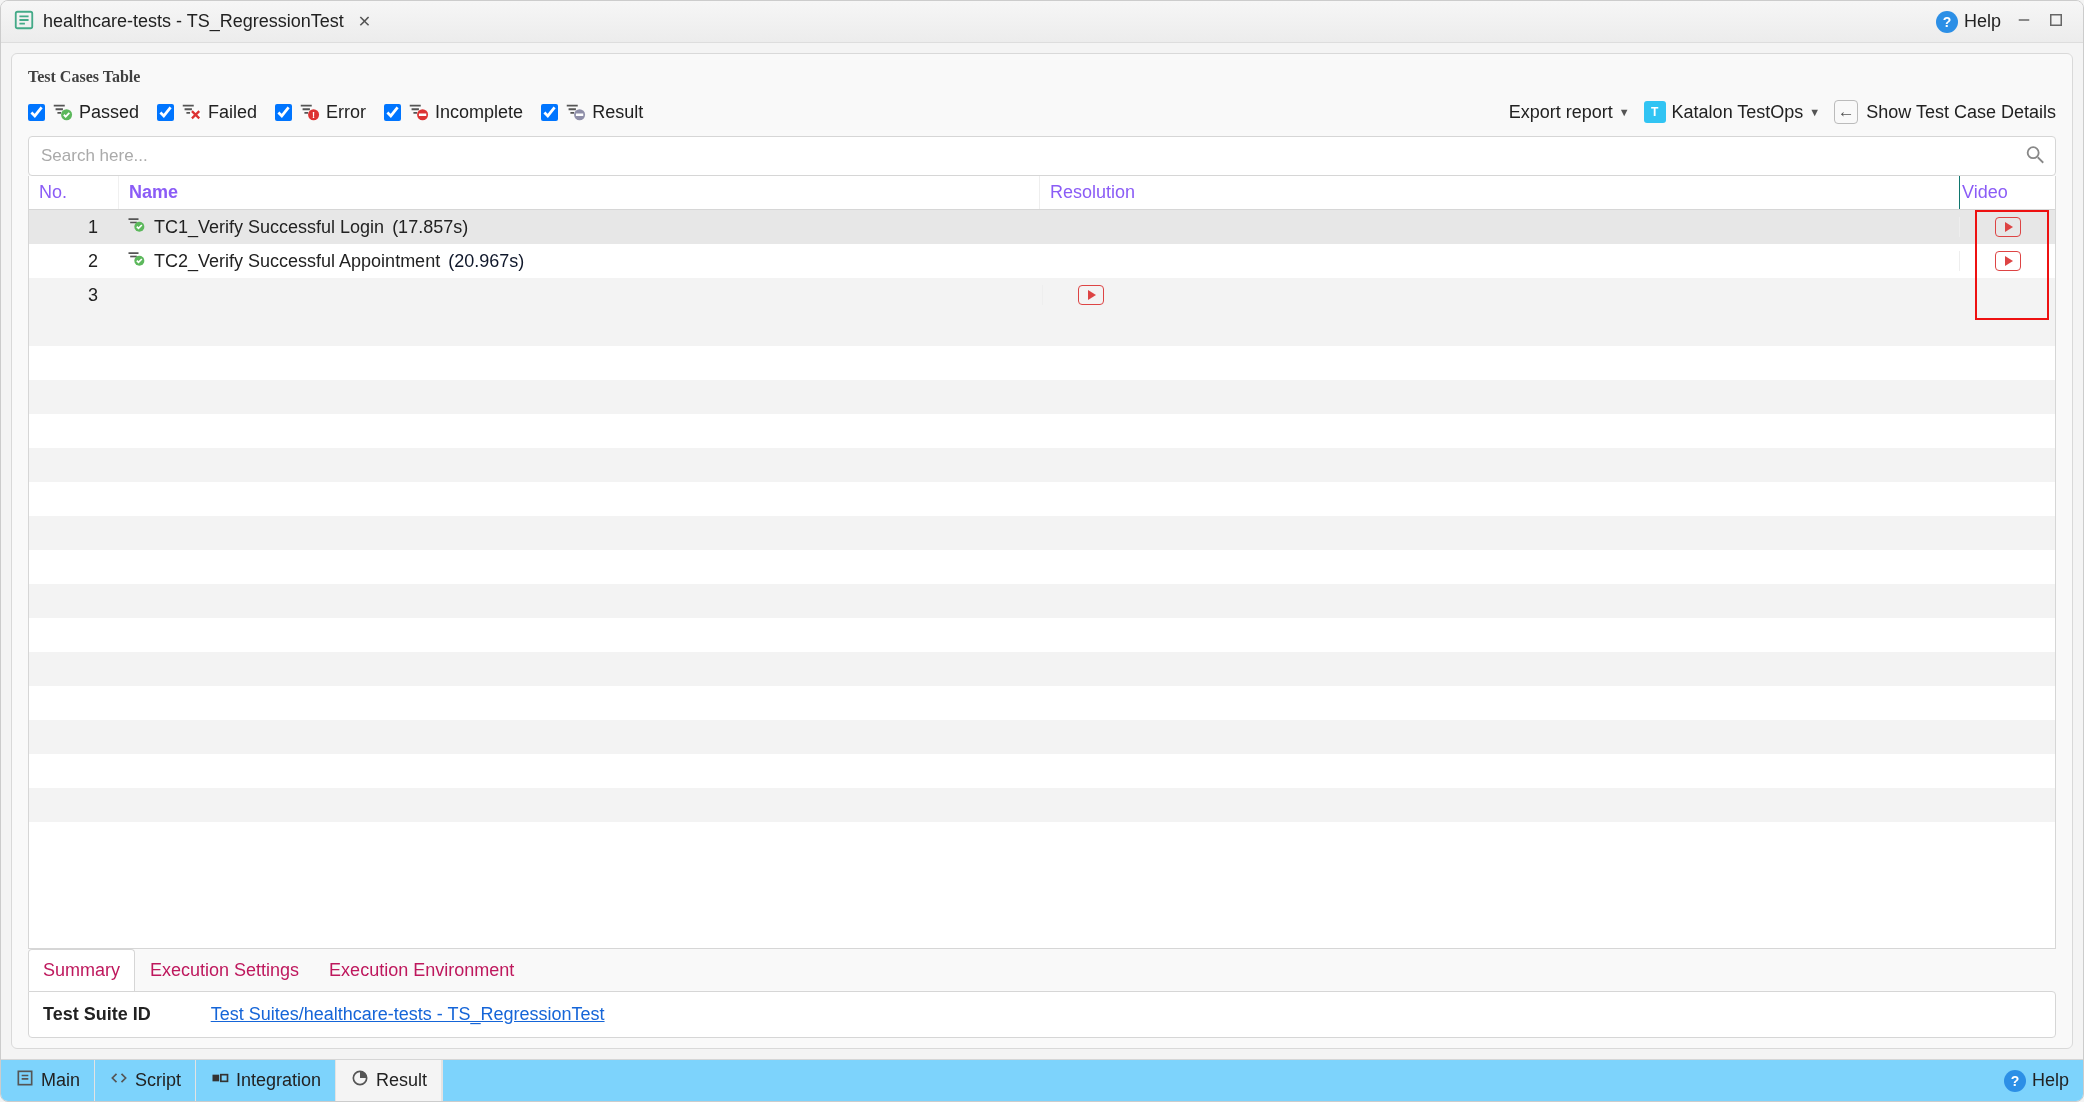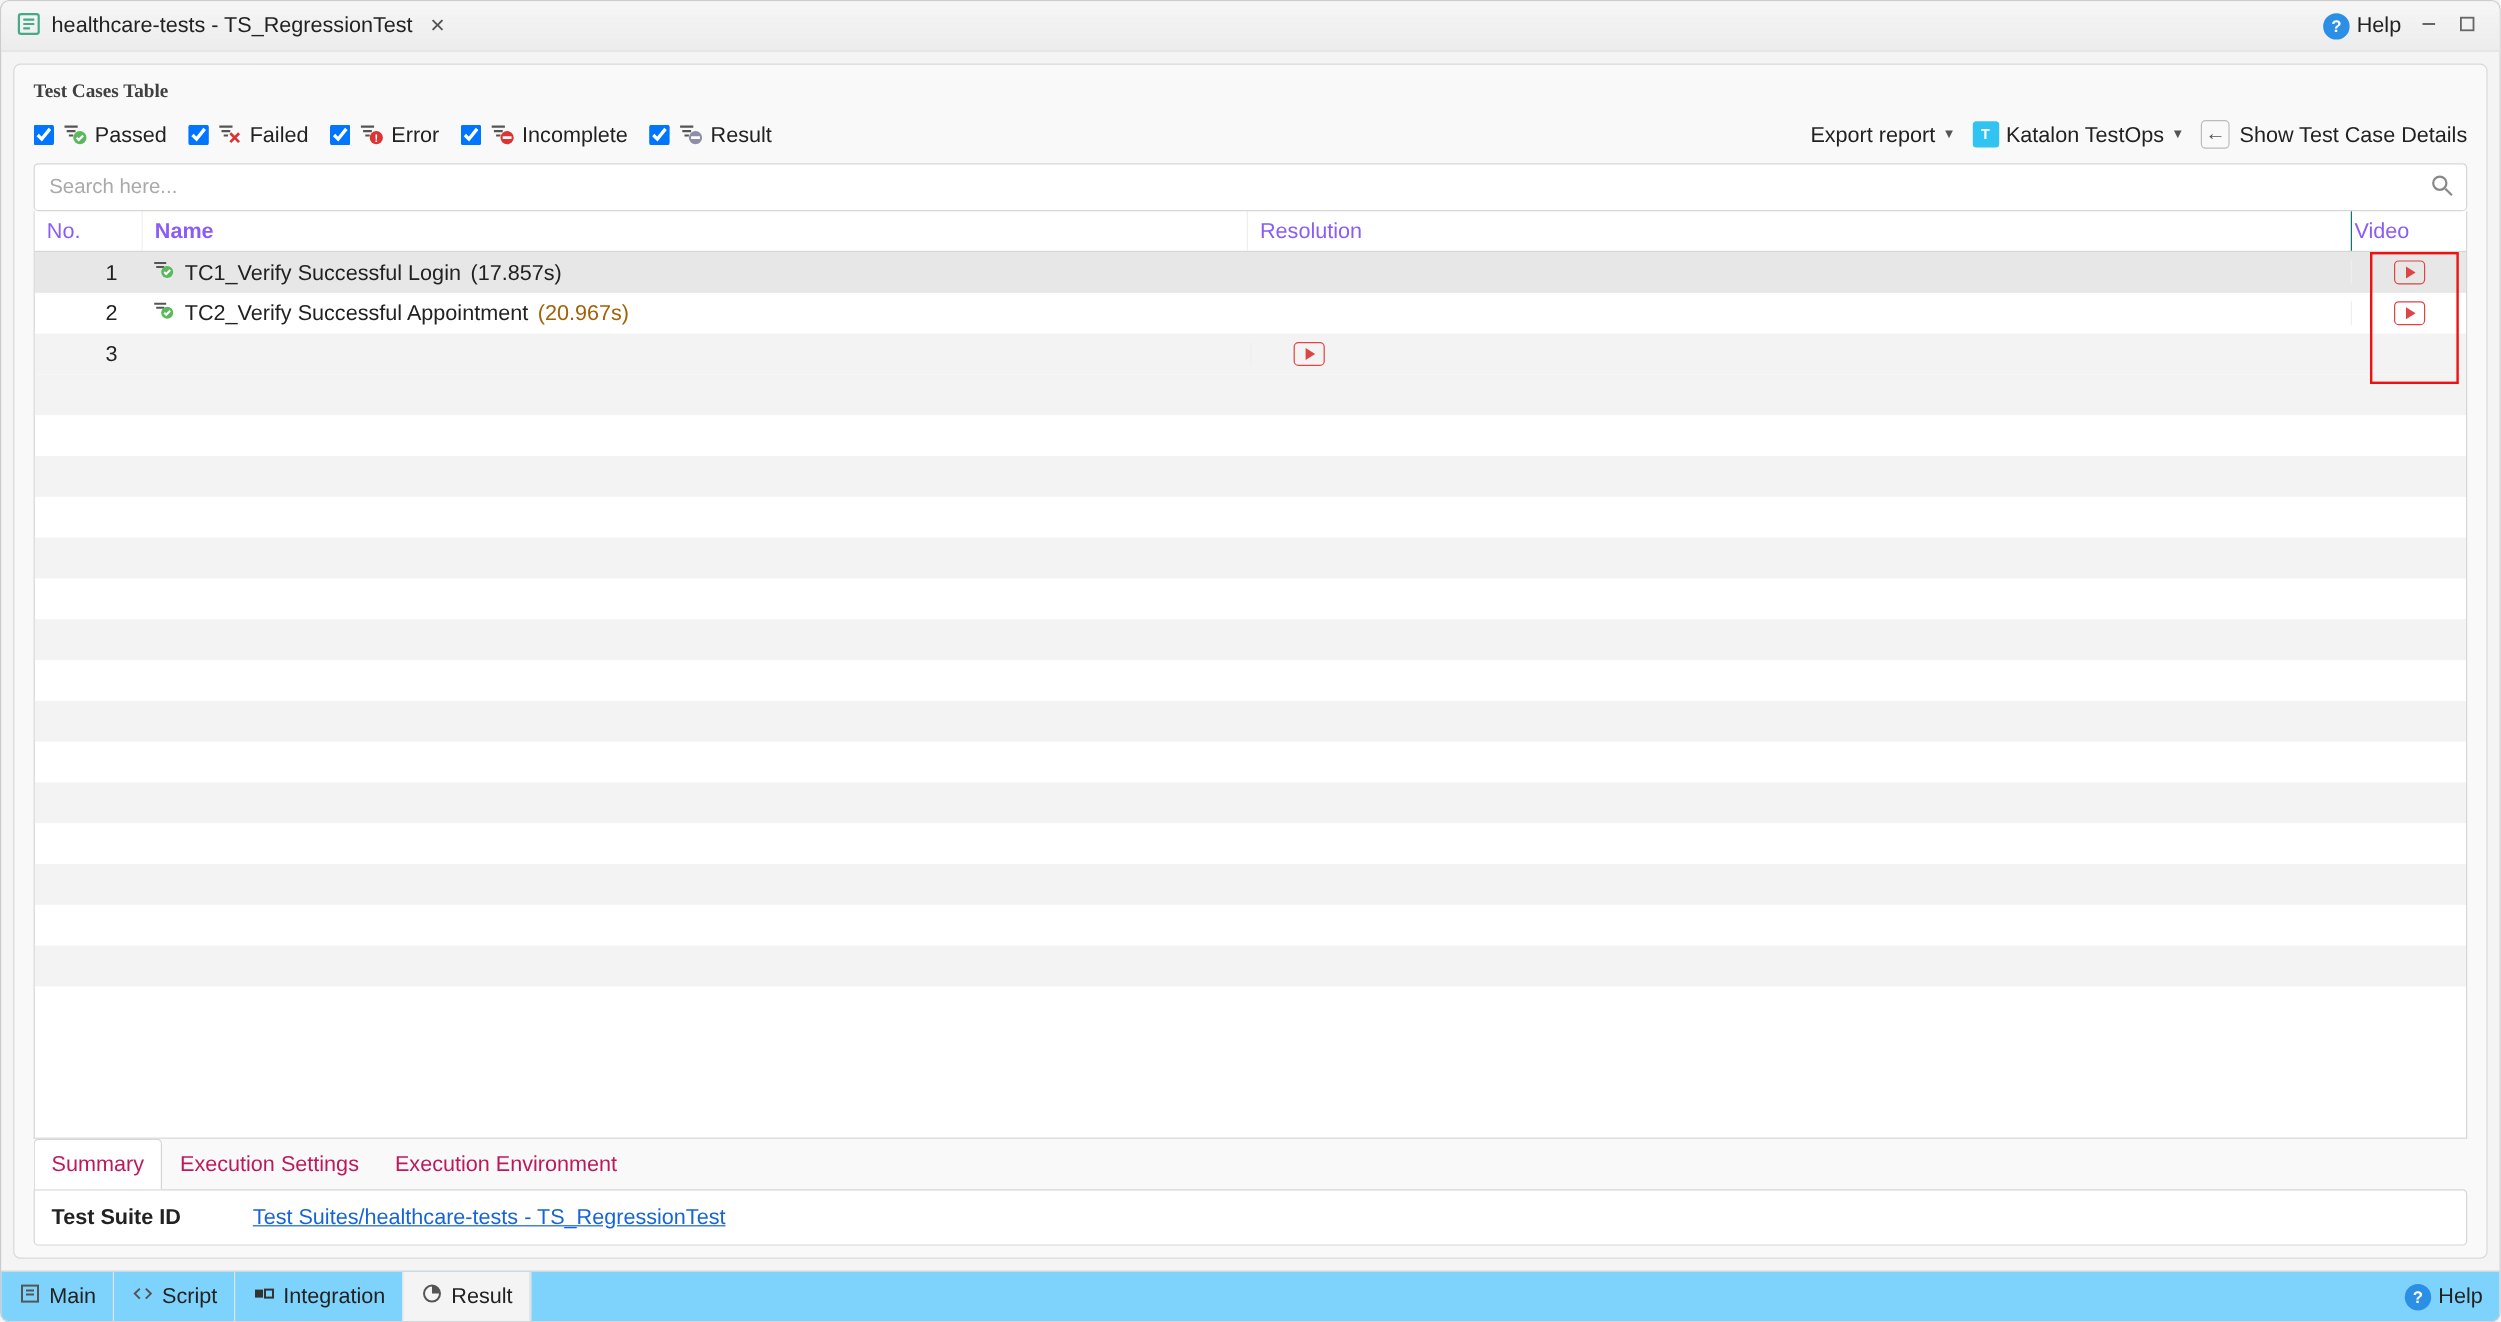--- a/index.html
+++ b/index.html
@@ -42,21 +42,21 @@
 .col-video { width: 96px; padding: 6px 2px; border-left: 1px solid #0f766e; text-align: left; }
 .grid-body { flex: 1; overflow: hidden; position: relative; }
 .row { display: flex; height: 34px; align-items: center; font-size: 18px; border-left: 3px solid transparent; }
 .row:nth-child(odd) { background: #f3f3f3; }
 .row.selected { background: #e7e7e7; }
 .row .c-no { width: 90px; text-align: right; padding-right: 24px; }
 .row .c-name { flex: 1; display: flex; align-items: center; gap: 8px; padding-left: 4px; overflow: hidden; white-space: nowrap; }
 .row .c-res { width: 920px; border-left: 1px solid #eee; }
 .row .c-video { width: 96px; border-left: 1px solid #eee; display: flex; justify-content: center; }
 .pass-ic svg { width: 20px; height: 20px; }
-.dur-link { color: #a16207; cursor: pointer; text-align: center; }
+.dur-link { color: #0f172a; cursor: pointer; text-align: center; }
 .video-btn { width: 26px; height: 20px; border: 1.4px solid #d44; border-radius: 4px; display: inline-flex; align-items: center; justify-content: center; cursor: pointer; }
 .video-btn .tri { width: 0; height: 0; border-left: 8px solid #d44; border-top: 5px solid transparent; border-bottom: 5px solid transparent; margin-left: 2px; }
 .video-highlight { position: absolute; right: 6px; top: 0; width: 74px; height: 110px; border: 2px solid #e11; pointer-events: none; }
 .detail-tabs { display: flex; gap: 0; margin-top: 0; }
 .detail-tabs .dtab { padding: 10px 14px; font-size: 18px; color: #be185d; cursor: pointer; border: 1px solid transparent; border-bottom: none; position: relative; }
 .detail-tabs .dtab.active { background: #fff; border-color: #d6d6d6; border-radius: 4px 4px 0 0; }
 .detail-body { border: 1px solid #d6d6d6; background: #fff; padding: 12px 14px; margin: 0 0 10px 0; border-radius: 0 4px 4px 4px; display: flex; gap: 60px; font-size: 18px; }
 .detail-body .label { font-weight: 700; }
 .detail-body .link { color: #1565d8; text-decoration: underline; cursor: pointer; }
 .bottom-bar { display: flex; align-items: stretch; border-top: 1px solid #d6d6d6; background: #7dd3fc; }

